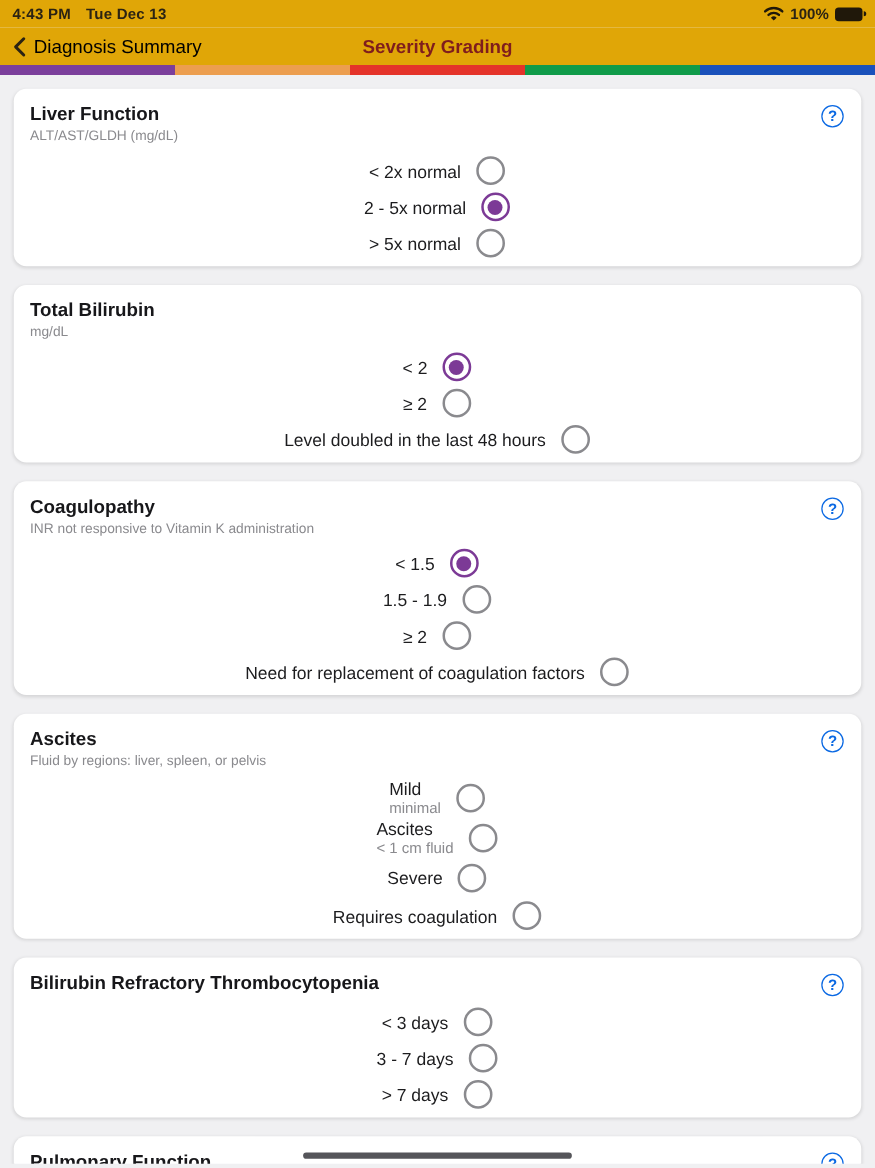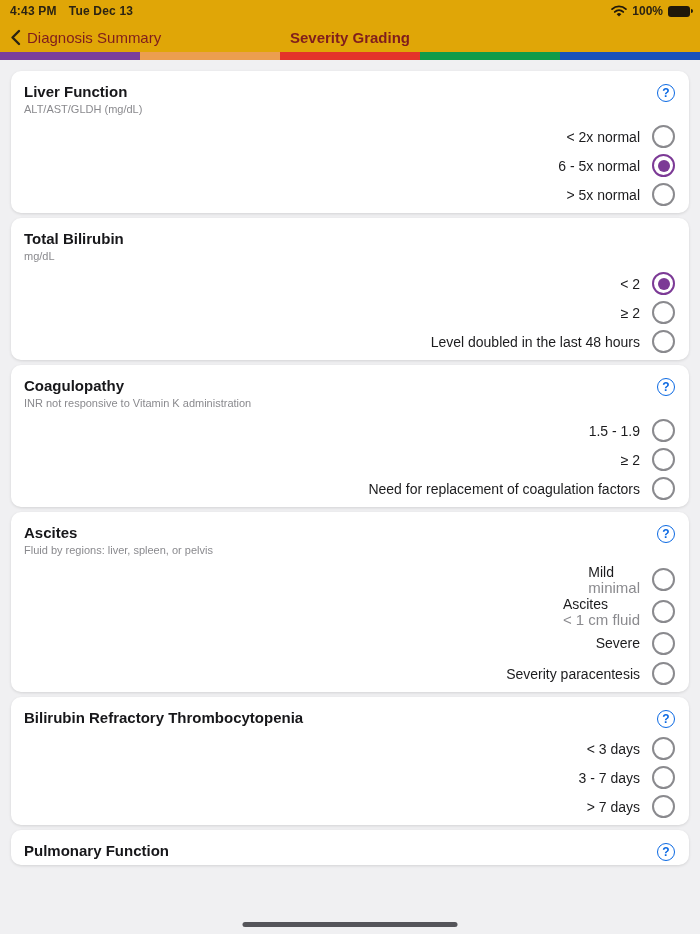--- a/index.html
+++ b/index.html
@@ -12,44 +12,44 @@
                justify-content:space-between; padding:0 10px; color:#2b2313; }
   .sb-left { display:flex; gap:12px; font-size:12px; font-weight:700; letter-spacing:.2px; }
   .sb-right { display:flex; align-items:center; gap:5px; font-size:12px; font-weight:700; }
   .wifi-svg { display:block; }
   .battery { position:relative; width:22px; height:11px; background:#20180a; border-radius:3px; }
   .battery::after { content:""; position:absolute; right:-3px; top:3.5px; width:2.5px; height:4px;
                     background:#20180a; border-radius:0 2px 2px 0; }
 
   .navbar { position:relative; height:30px; background:#e0a607; display:flex; align-items:center; }
   .back-btn { display:flex; align-items:center; gap:6px; padding:0 10px; cursor:pointer; }
-  .back-label { font-size:15px; font-weight:500; color:#7f1d1d; }
+  .back-label { font-size:15px; font-weight:500; color:#000000; }
   .nav-title { position:absolute; left:0; right:0; text-align:center; font-size:15px;
                font-weight:700; color:#7f1d1d; pointer-events:none; }
 
   .rainbow { display:flex; height:8px; }
   .rainbow div { flex:1; }
 
   
   .content { padding:11px 11px 0 11px; }
   .card { background:#ffffff; border-radius:10px; box-shadow:0 1px 3px rgba(0,0,0,.12);
-          padding:12px 14px 4px 13px; margin-bottom:5px; }
+          padding:12px 14px 4px 13px; margin-bottom:15px; }
   .card-head { display:flex; justify-content:space-between; align-items:flex-start; }
   .card-title { font-size:15px; font-weight:700; color:#17171a; line-height:18px; }
   .card-sub { font-size:11px; color:#8a8a8e; line-height:14px; margin-top:1px; }
   .head-spacer { height:6px; }
   .help { flex:0 0 auto; width:18px; height:18px; border-radius:50%; border:1.5px solid #0b69e3;
           color:#0b69e3; font-size:12px; font-weight:700; line-height:1; display:flex;
           align-items:center; justify-content:center; cursor:pointer; margin-top:1px; }
 
-  .opt-row { display:flex; justify-content:flex-end; align-items:center;
+  .opt-row { display:flex; justify-content:center; align-items:center;
              min-height:29px; cursor:pointer; }
   .opt-row.has-sub { min-height:32px; }
   .opt-label { font-size:14px; color:#1c1c1e; line-height:16px; }
-  .opt-sublabel { font-size:15px; color:#8a8a8e; line-height:13px; margin-top:1px; }
+  .opt-sublabel { font-size:12px; color:#8a8a8e; line-height:13px; margin-top:1px; }
   .radio { flex:0 0 auto; width:23px; height:23px; border-radius:50%;
            border:2px solid #8a8a8e; margin-left:12px; }
   .radio.selected { border:2.5px solid #7c3a96; display:flex; align-items:center; justify-content:center; }
   .radio.selected::after { content:""; width:12px; height:12px; border-radius:50%; background:#7c3a96; }
 
   .home-indicator { position:absolute; left:50%; transform:translateX(-50%); bottom:4px;
                     width:215px; height:5px; border-radius:3px; background:#55555a; z-index:5; }
 </style>
 </head>
 <body>
@@ -105,21 +105,21 @@
         </div>
         <div class="head-spacer"></div>
         <div class="opt-row">
           <div>
             <div class="opt-label">&lt; 2x normal</div>
           </div>
           <div class="radio"></div>
         </div>
         <div class="opt-row">
           <div>
-            <div class="opt-label">6 - 5x normal</div>
+            <div class="opt-label">2 - 5x normal</div>
           </div>
           <div class="radio selected"></div>
         </div>
         <div class="opt-row">
           <div>
             <div class="opt-label">&gt; 5x normal</div>
           </div>
           <div class="radio"></div>
         </div>
       </div>
@@ -154,20 +154,26 @@
         <div class="card-head">
           <div>
             <div class="card-title">Coagulopathy</div>
             <div class="card-sub">INR not responsive to Vitamin K administration</div>
           </div>
           <div class="help">?</div>
         </div>
         <div class="head-spacer"></div>
         <div class="opt-row">
           <div>
+            <div class="opt-label">&lt; 1.5</div>
+          </div>
+          <div class="radio selected"></div>
+        </div>
+        <div class="opt-row">
+          <div>
             <div class="opt-label">1.5 - 1.9</div>
           </div>
           <div class="radio"></div>
         </div>
         <div class="opt-row">
           <div>
             <div class="opt-label">≥ 2</div>
           </div>
           <div class="radio"></div>
         </div>
@@ -202,21 +208,21 @@
           <div class="radio"></div>
         </div>
         <div class="opt-row has-sub">
           <div>
             <div class="opt-label">Severe</div>
           </div>
           <div class="radio"></div>
         </div>
         <div class="opt-row">
           <div>
-            <div class="opt-label">Severity paracentesis</div>
+            <div class="opt-label">Requires coagulation</div>
           </div>
           <div class="radio"></div>
         </div>
       </div>
       <div class="card">
         <div class="card-head">
           <div>
             <div class="card-title">Bilirubin Refractory Thrombocytopenia</div>
           </div>
           <div class="help">?</div>

